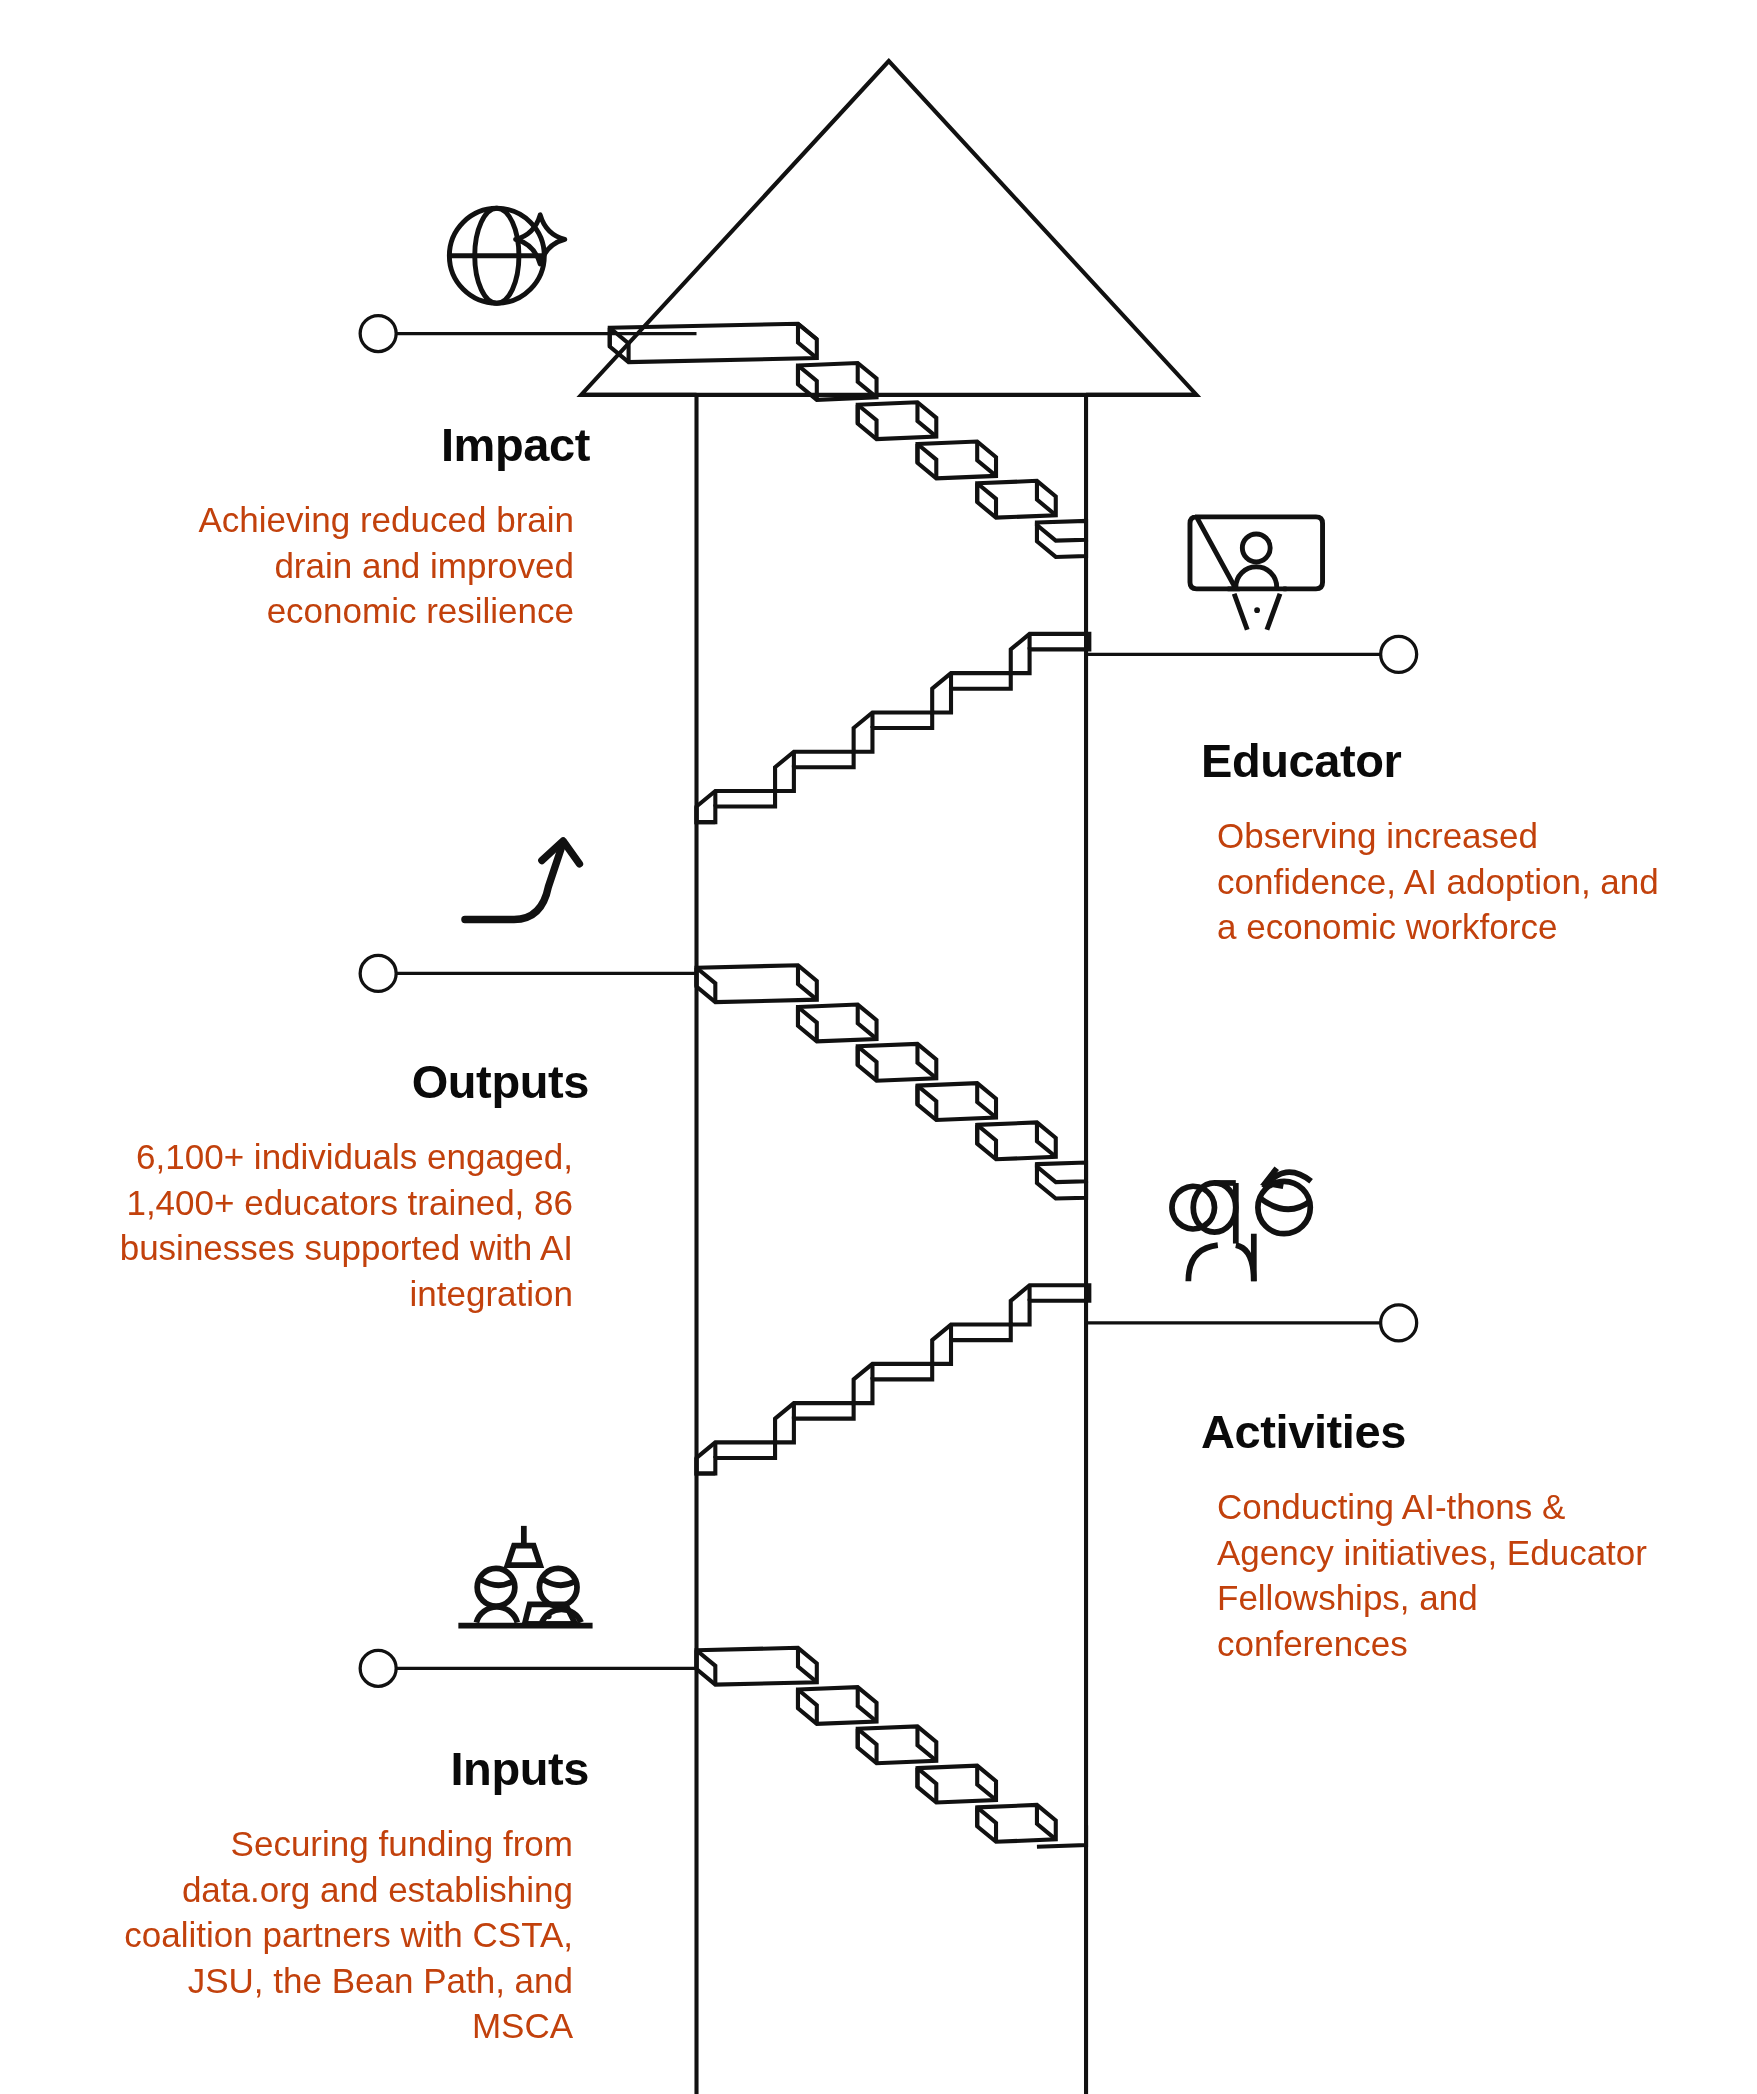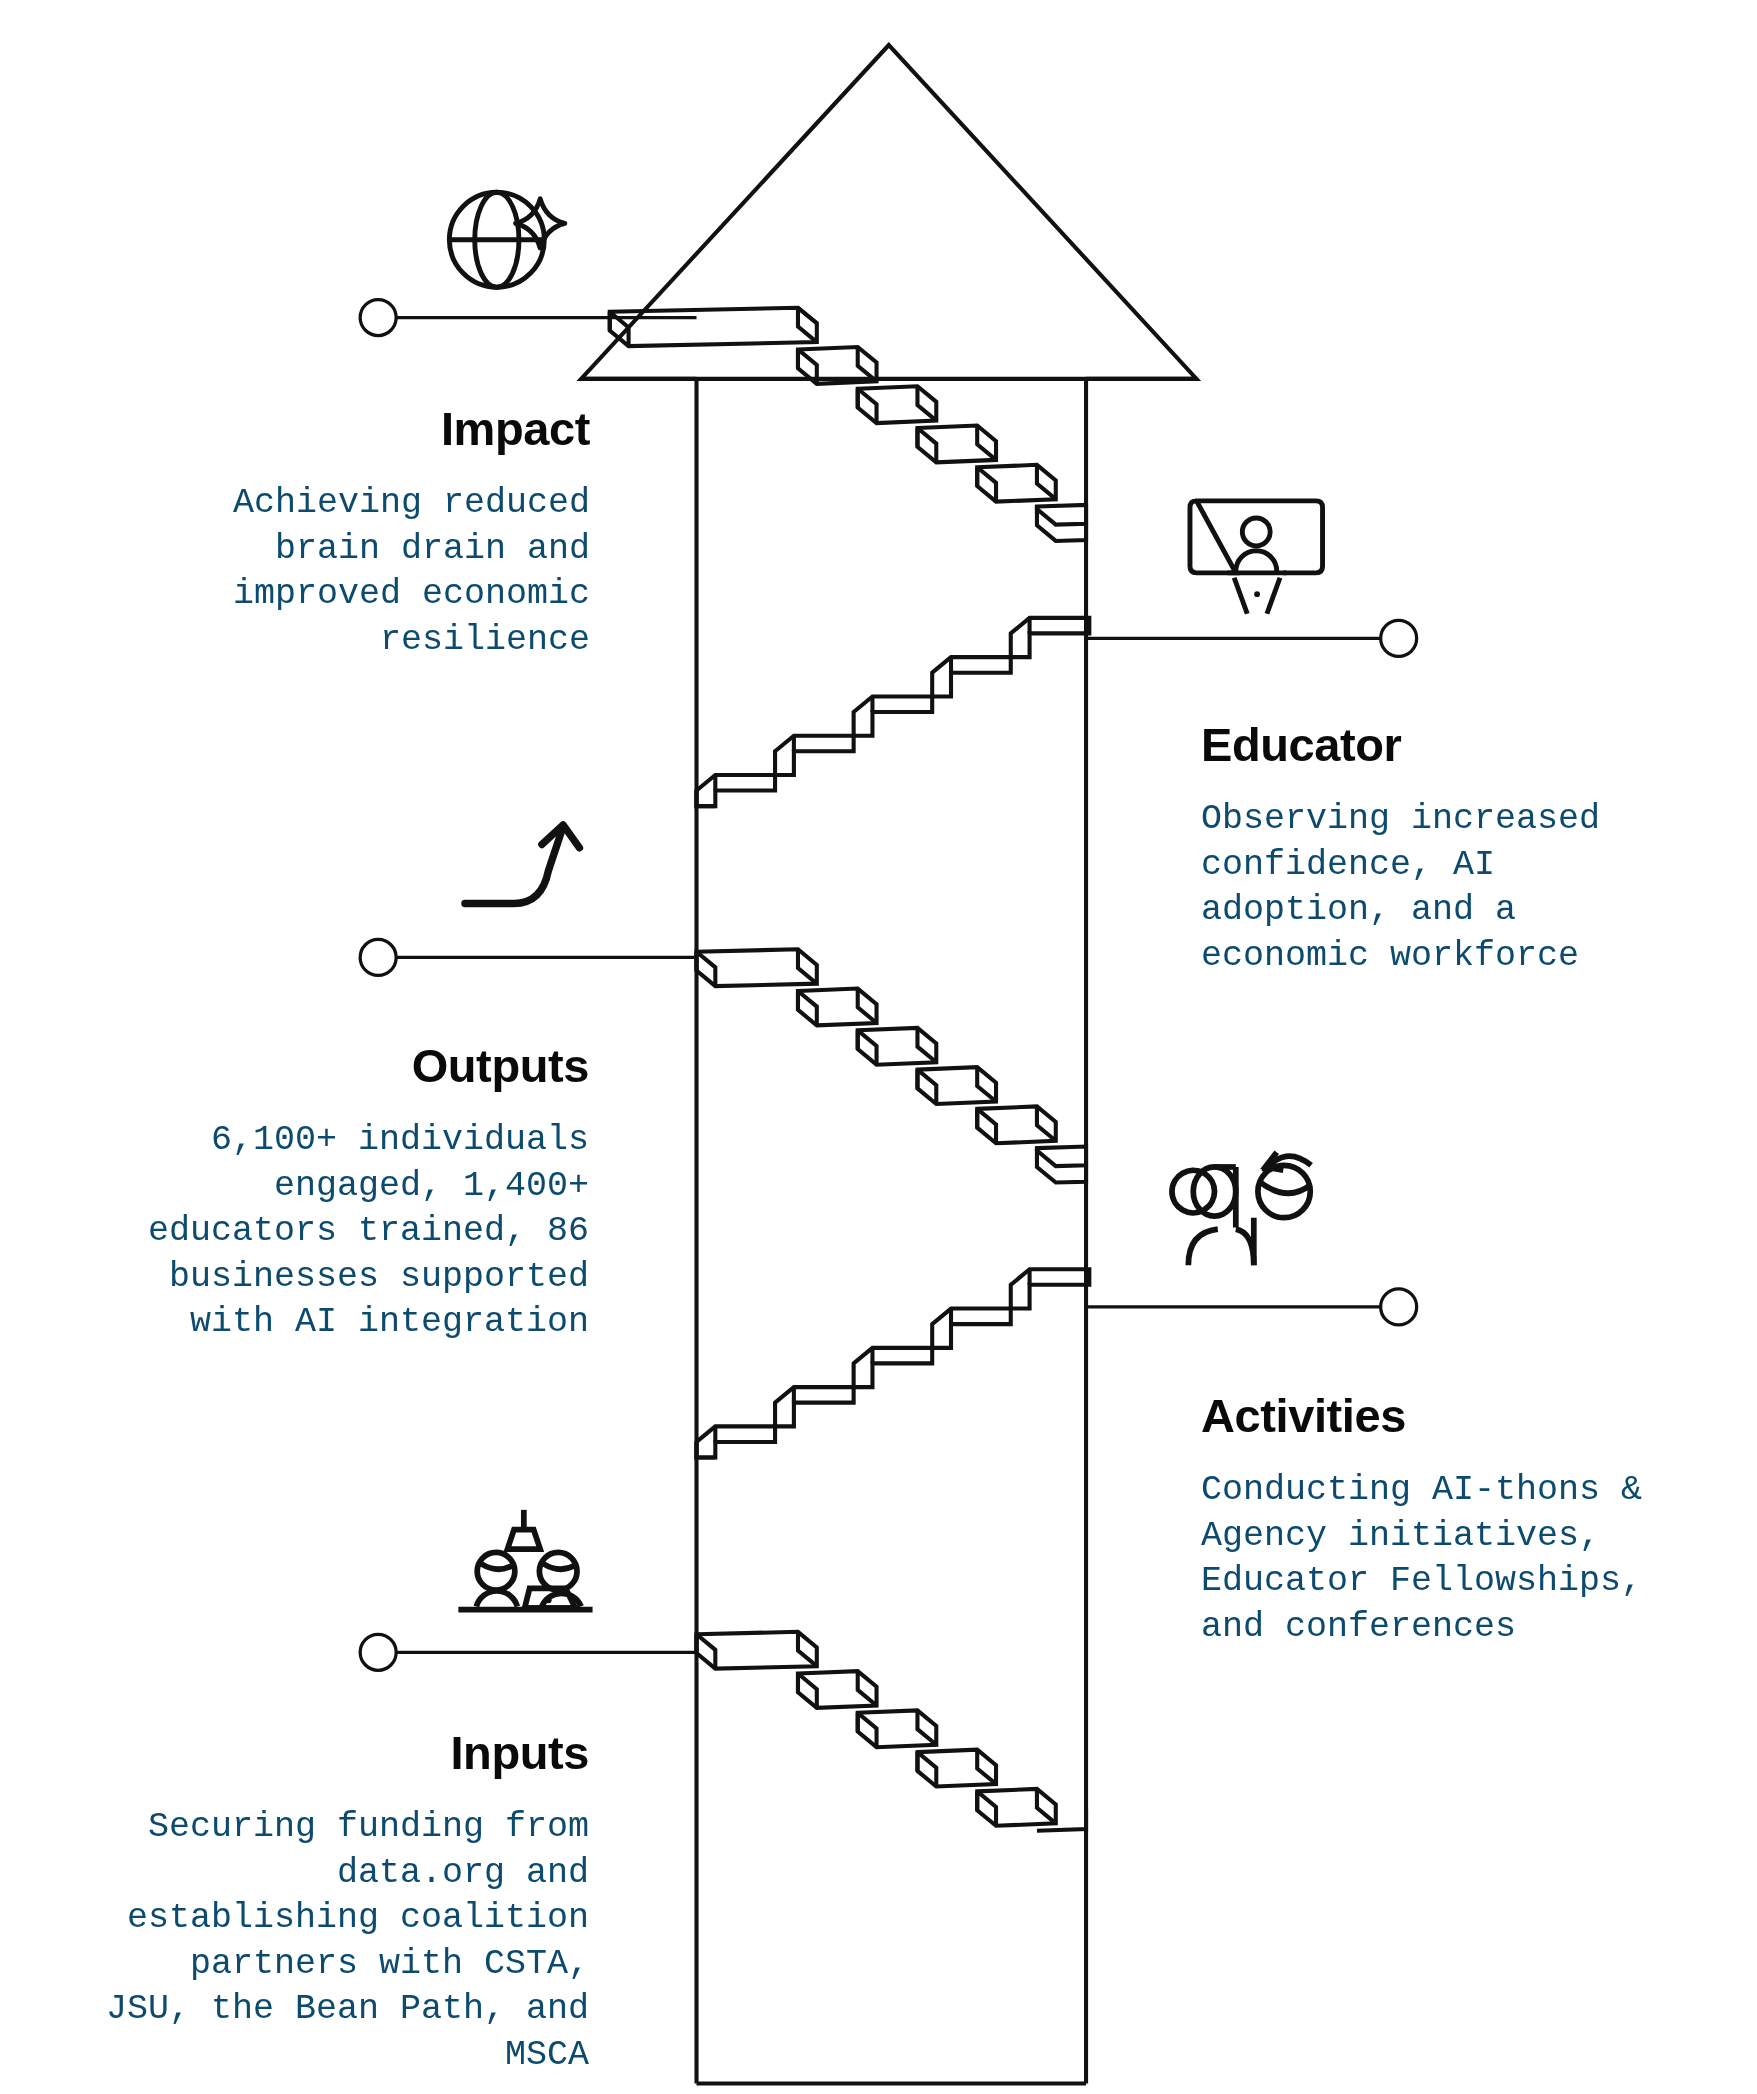--- a/index.html
+++ b/index.html
@@ -3,39 +3,38 @@
 <meta charset="utf-8">
 <style>
   html,body{margin:0;padding:0;background:#ffffff;}
   body{
     width:1758px;height:2095px;
     font-family:"Liberation Sans", sans-serif;
     color:#111111;
     overflow:hidden;
     position:relative;
   }
-  #stage{position:absolute;left:0;top:0;width:1758px;height:1753px;}
+  #stage{position:absolute;left:0;top:16px;width:1758px;height:1753px;}
   #art{position:absolute;left:0;top:0;width:1758px;height:2095px;}
 
   .blk{position:absolute;}
   .blk .hd{
     font-weight:bold;
     font-size:47px;
     line-height:1.05;
     letter-spacing:-0.4px;
     color:#0a0a0a;
     margin:0 0 28px 0;
     white-space:nowrap;
   }
   .blk .bd{
     font-size:35px;
     line-height:1.30;
-    color:#0c4a6e;
-    margin:0;
-    font-family:Liberation Mono, monospace;
+    color:#c2410c;
+    margin:16px;
   }
   .right .hd,.right .bd{text-align:left;}
   .left .hd,.left .bd{text-align:right;}
 
   
   #b-impact{left:115px;  top:404px;  width:475px;}
   #b-outcomes{left:1201px;top:720px;  width:491px;}
   #b-outputs{left:98px; top:1041px; width:491px;}
   #b-activities{left:1201px;top:1391px;width:483px;}
   #b-inputs{left:98px;  top:1728px; width:491px;}

